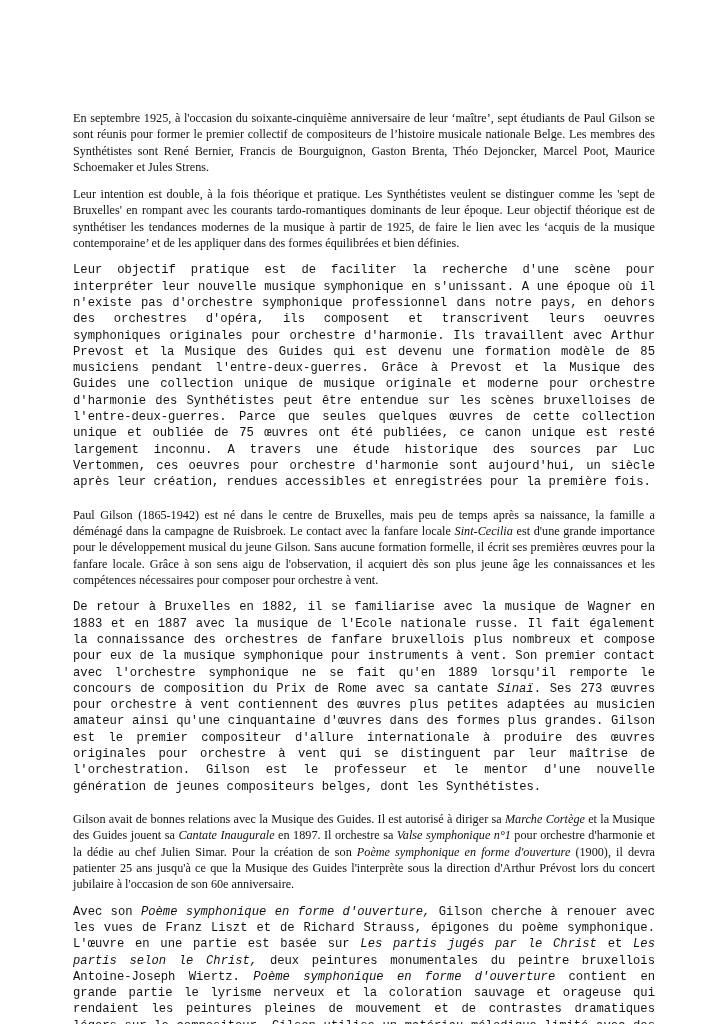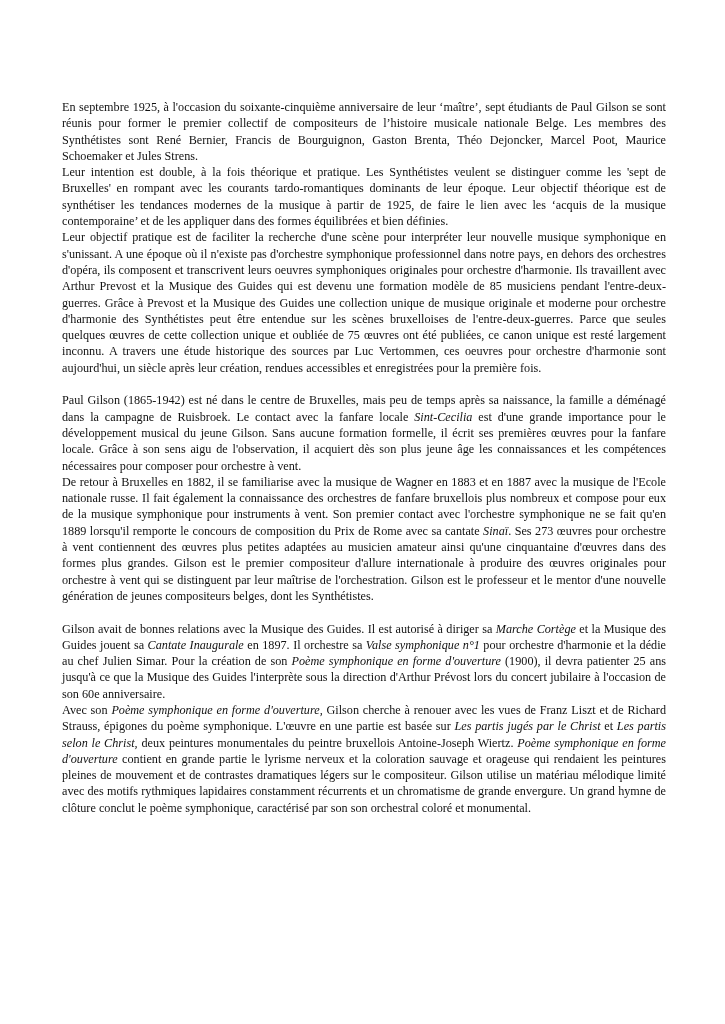--- a/index.html
+++ b/index.html
@@ -8,23 +8,23 @@
     position: absolute;
     left: 62px;
     top: 99px;
     width: 604px;
     font-family: "Liberation Serif", "DejaVu Serif", serif;
     font-size: 12.2px;
     line-height: 16.3px;
     color: #111111;
     text-align: justify;
   }
-  .para { margin: 0; }
+  .para { margin: 11px; }
   .block { margin: 0 0 16.3px 0; }
-  .para.last { text-align-last: left; }
+  .para.last { text-align-last: left; font-family: Liberation Mono, monospace; }
   i, em { font-style: italic; }
 </style>
 </head>
 <body>
 
 <div class="page">
 
   <div class="block">
     <p class="para"><span>En septembre 1925, à l'occasion du soixante-cinquième anniversaire de leur ‘maître’, sept étudiants de Paul Gilson se sont réunis pour former le premier collectif de compositeurs de l’histoire musicale nationale Belge.  Les membres des Synthétistes sont René Bernier, Francis de Bourguignon, Gaston Brenta, Théo Dejoncker, Marcel Poot, Maurice Schoemaker et Jules Strens.</span></p>
     <p class="para"><span>Leur intention est double, à la fois théorique et pratique. Les Synthétistes veulent se distinguer comme les 'sept de Bruxelles' en rompant avec les courants tardo-romantiques dominants de leur époque. Leur objectif théorique est de synthétiser les tendances modernes de la musique à partir de 1925, de faire le lien avec les ‘acquis de la musique contemporaine’ et de les appliquer dans des formes équilibrées et bien définies.</span></p>

